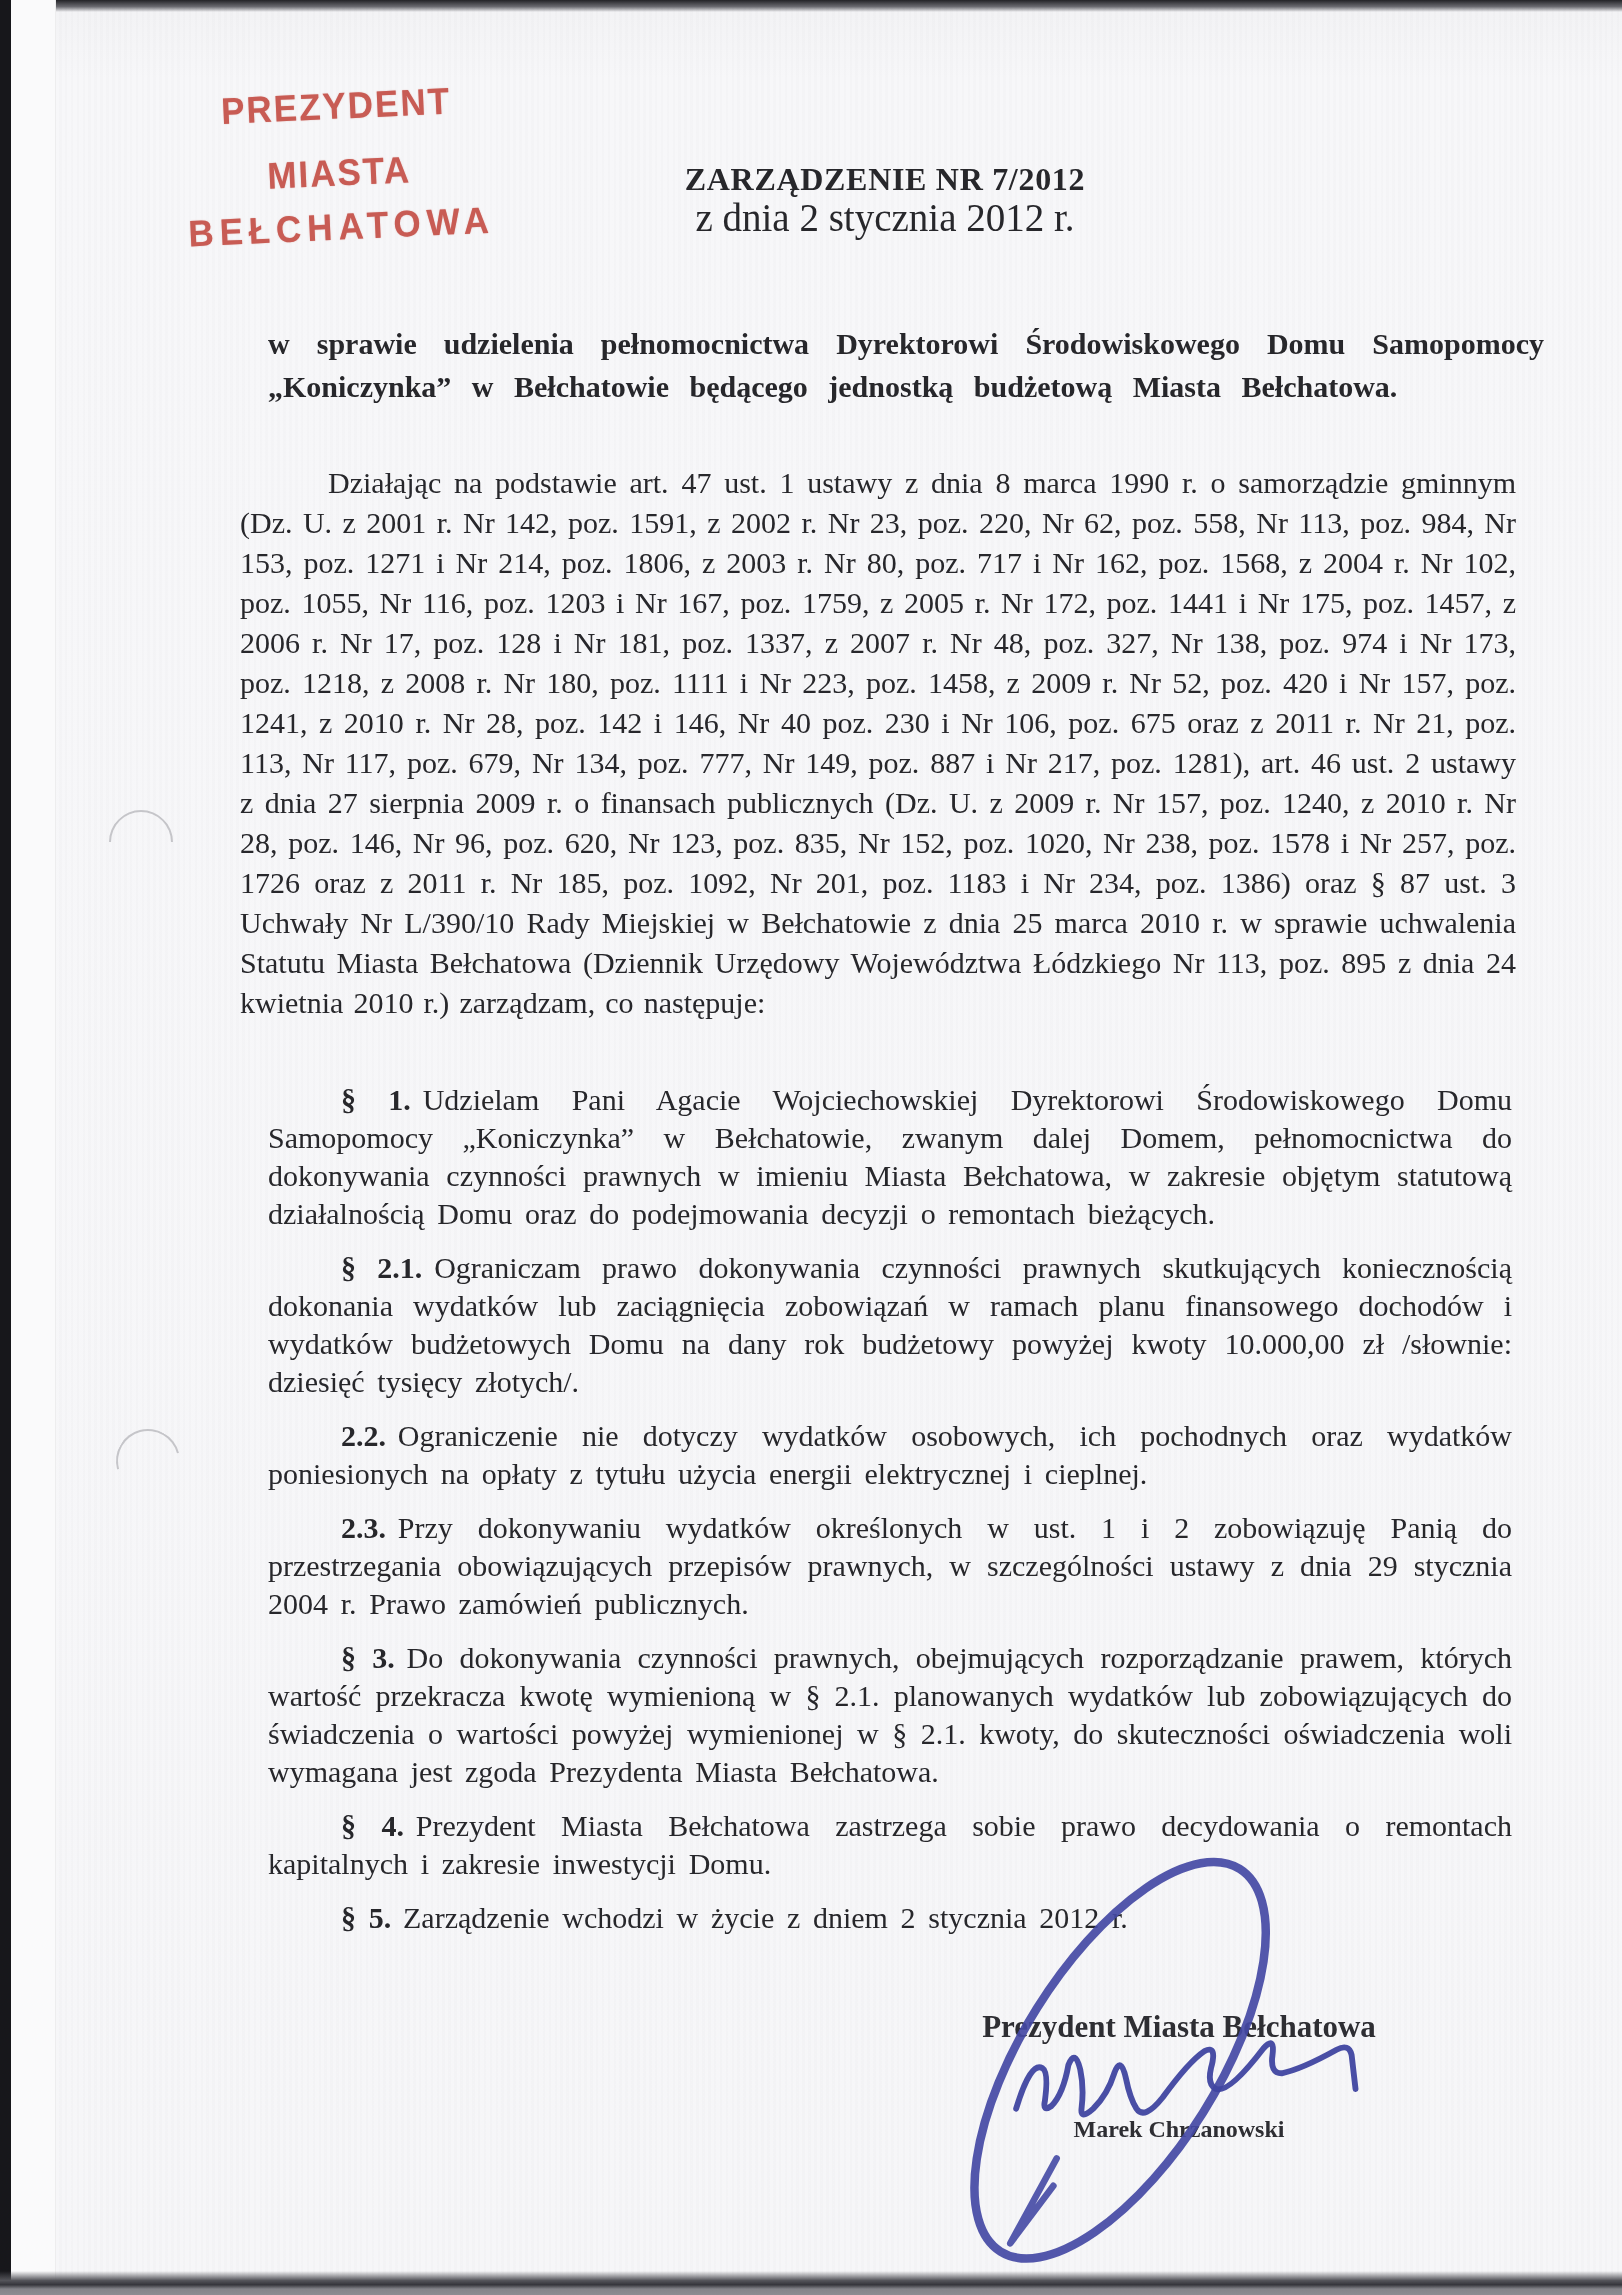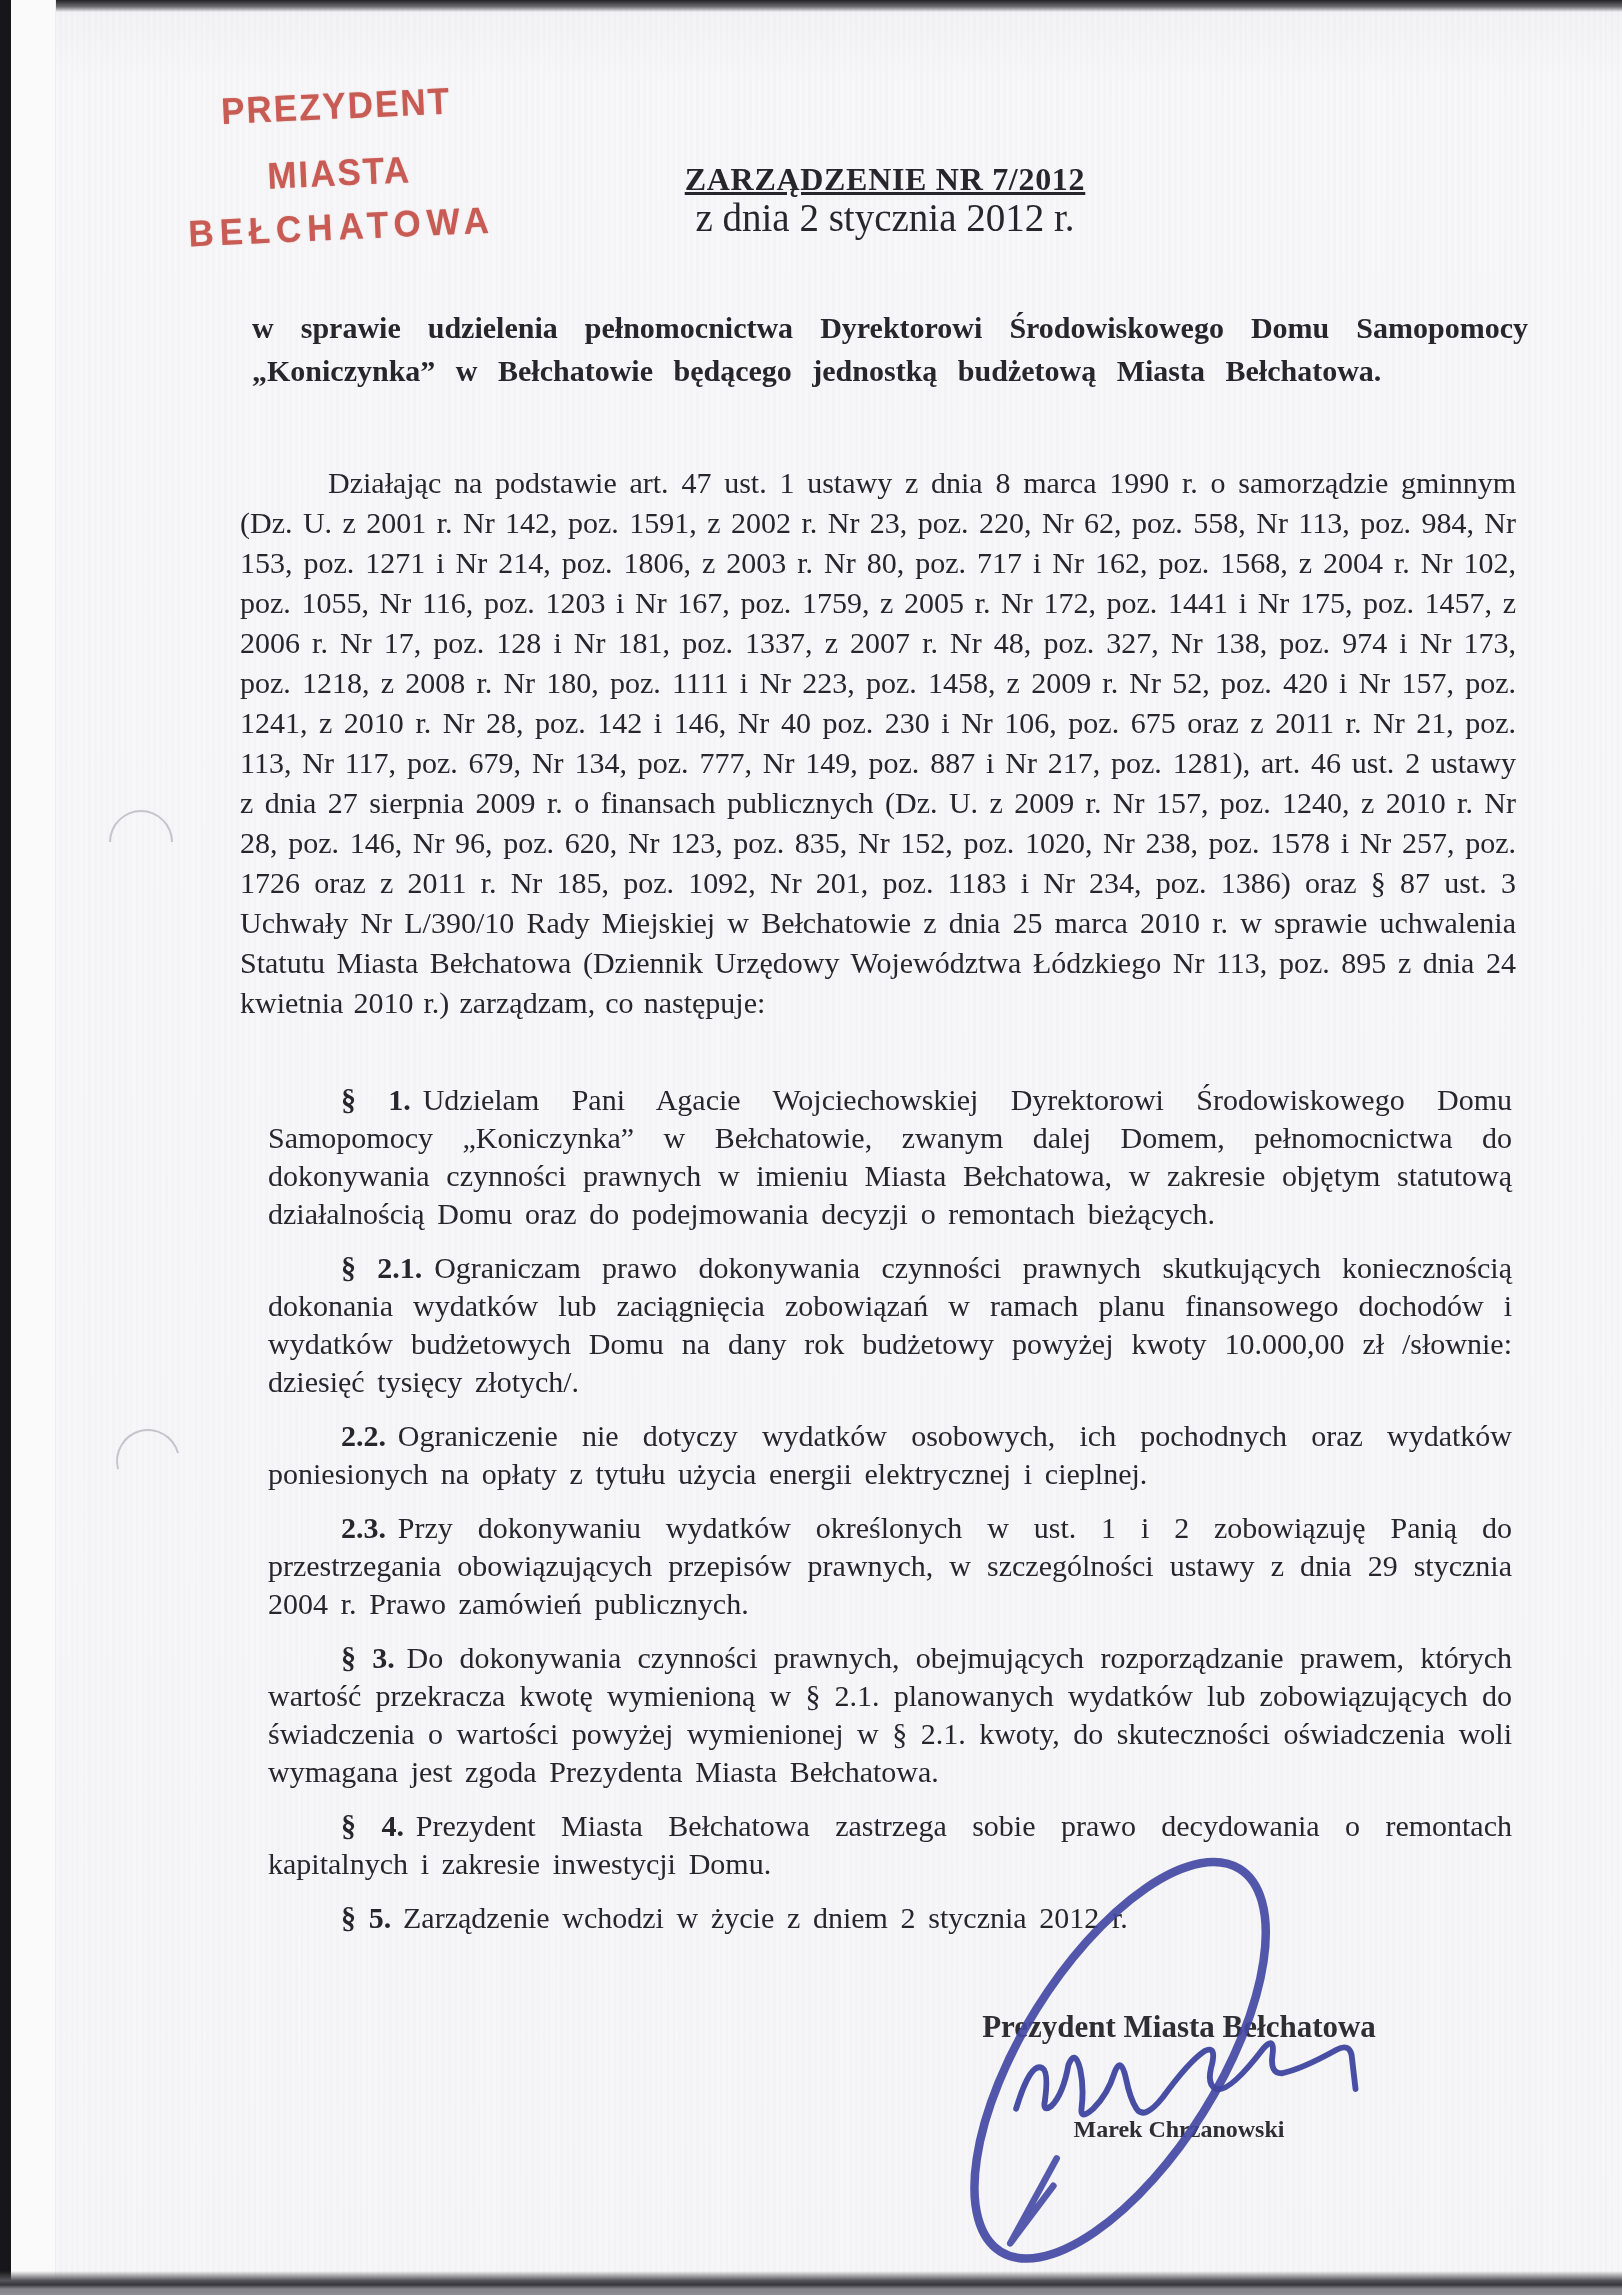--- a/index.html
+++ b/index.html
@@ -60,28 +60,28 @@
     text-shadow: 0 0 1.3px rgba(194,71,62,0.45);
   }
   .stamp .s1 { font-size: 35px; letter-spacing: 2px; line-height: 63px; }
   .stamp .s2 { font-size: 35px; letter-spacing: 5.9px; line-height: 39px; }
 
   
   .title-block {
     position: absolute; left: 252px; top: 160px; width: 1266px;
     text-align: center;
   }
-  .title-block .t1 { font-size: 32px; font-weight: bold; line-height: 38px; letter-spacing: 0.7px; text-decoration: underline; }
+  .title-block .t1 { font-size: 32px; font-weight: bold; line-height: 38px; letter-spacing: 0.7px; }
   .title-block .t2 { font-size: 32px; font-weight: bold; line-height: 38px; letter-spacing: 0.7px; }
   .title-block .t3 { font-size: 39px; font-weight: normal; line-height: 39px; }
 
   
   .subject {
     position: absolute; left: 252px; top: 306px; width: 1276px;
-    margin: 0;
+    margin: 16px;
     font-size: 30px; font-weight: bold; line-height: 43px;
     text-align: justify; word-spacing: 13px;
   }
   .legal {
     position: absolute; left: 240px; top: 463px; width: 1276px;
     margin: 0;
     font-size: 30px; line-height: 40px;
     text-align: justify; text-indent: 88px; word-spacing: 2.6px;
   }
   .sections {

